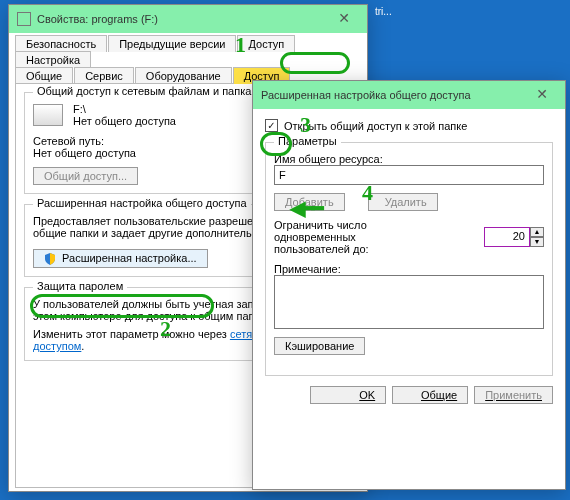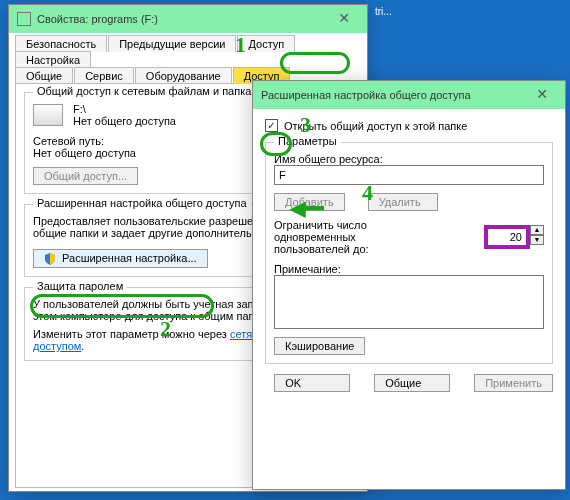--- a/index.html
+++ b/index.html
@@ -17,41 +17,41 @@
   .titlebar .title { flex: 1; }
   .titlebar .wbtn { width: 30px; height: 20px; text-align: center; line-height: 18px; color: #555; }
   .tabs { display: flex; flex-wrap: wrap; padding: 2px 6px 0 6px; }
   .tab { border: 1px solid #bbb; border-bottom: none; background: #f5f5f5; padding: 2px 10px; margin: 0 1px -1px 0; }
   .tab.active { background: #fde047; position: relative; z-index: 2; }
   .tab-wrap { position: relative; }
   .tab-body { border: 1px solid #bbb; margin: 0 6px 6px 6px; padding: 8px; position: relative; background: #fff; height: 405px; }
   .group { border: 1px solid #ccc; padding: 10px 8px 8px 8px; margin-bottom: 10px; position: relative; }
   .group > .legend { position: absolute; top: -8px; left: 8px; background: #fff; padding: 0 4px; }
   .drive-icon { display: inline-block; width: 30px; height: 22px; border: 1px solid #999; background: linear-gradient(#fff,#ddd); vertical-align: middle; }
-  .btn { display: inline-block; border: 1px solid #999; background: #f0f0f0; padding: 2px 10px; min-width: 70px; text-align: left; }
+  .btn { display: inline-block; border: 1px solid #999; background: #f0f0f0; padding: 2px 10px; min-width: 70px; text-align: right; }
   .btn.disabled { color: #888; }
   .btn.pressed { background: #e6f2fb; }
   .link { color: #0066cc; text-decoration: underline; }
   .shield { display: inline-block; width: 12px; height: 12px; vertical-align: middle; margin-right: 3px; }
   .dialog-buttons { display: flex; gap: 6px; justify-content: flex-end; padding: 6px 8px; }
   
   .win-adv { left: 252px; top: 80px; width: 314px; height: 410px; z-index: 5; }
   .adv-body { padding: 10px 12px; }
   .checkbox { display: flex; align-items: center; gap: 6px; }
   .chk { width: 13px; height: 13px; border: 1px solid #555; display: inline-flex; align-items: center; justify-content: center; font-size: 10px; color: #222; }
-  .params { border: 1px solid #ccc; padding: 10px 8px 8px 8px; margin-top: 10px; position: relative; }
+  .params { border: 1px solid #ccc; padding: 10px 8px 20px 8px; margin-top: 10px; position: relative; }
   .params > .legend { position: absolute; top: -8px; left: 8px; background: #fff; padding: 0 4px; }
   .input { width: 100%; border: 1px solid #777; padding: 2px 4px; height: 20px; }
   .row { display: flex; align-items: center; gap: 23px; margin-top: 8px; }
   .spinner { display: flex; }
-  .spinner .num { width: 46px; border: 4px solid #a21caf; padding: 2px 4px; text-align: right; margin-left: 36px; }
+  .spinner .num { width: 46px; border: 1px solid #a21caf; padding: 2px 4px; text-align: right; margin-left: 36px; }
   .spinner .arrows { display: flex; flex-direction: column; }
   .spinner .arrows span { width: 14px; height: 10px; border: 1px solid #777; font-size: 7px; line-height: 7px; text-align: center; background: #eee; }
   .textarea { width: 100%; height: 54px; border: 1px solid #777; padding: 2px 4px; }
-  .adv-buttons { display: flex; gap: 24px; justify-content: flex-end; padding: 10px 0 0 0; }
+  .adv-buttons { display: flex; gap: 6px; justify-content: flex-end; padding: 10px 0 0 0; text-decoration: underline; }
   .close-x { font-size: 14px; }
   
   .anno { position: absolute; z-index: 10; pointer-events: none; }
   .circ { border: 3px solid #18a518; border-radius: 16px; }
   .gtxt { color: #18a518; font-size: 22px; font-weight: 600; font-family: "Comic Sans MS", cursive; }
   .arrow { color: #18a518; font-size: 20px; font-weight: bold; }
 </style>
 </head>
 <body>
 

